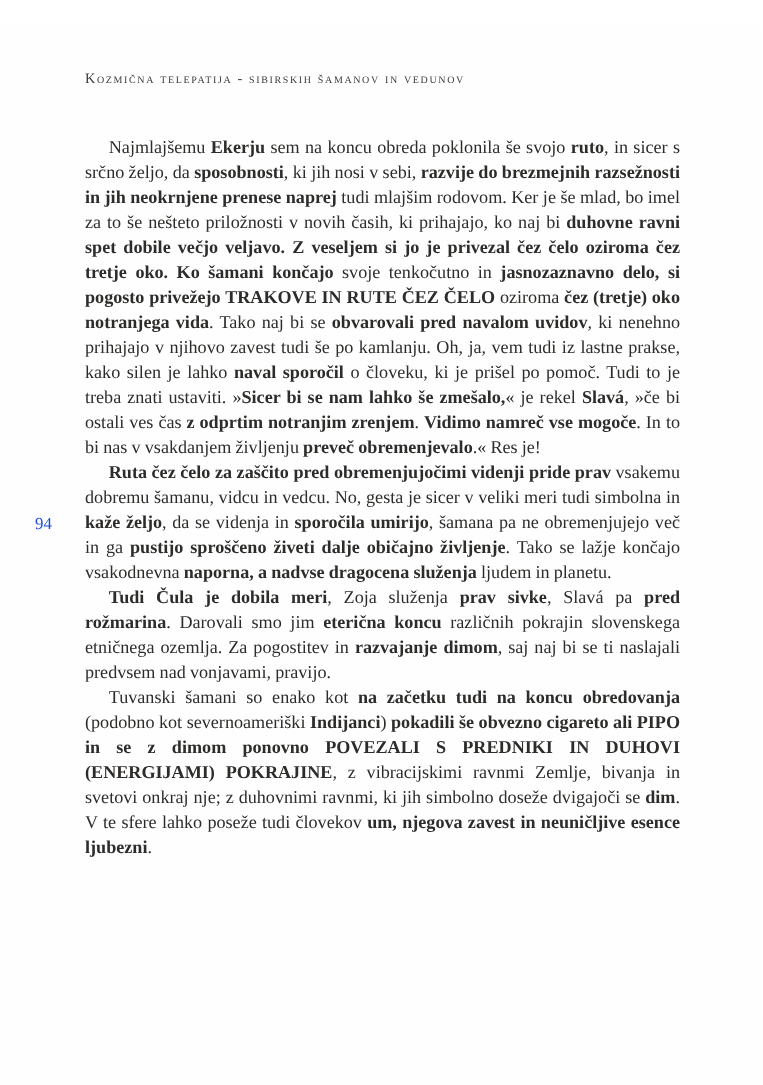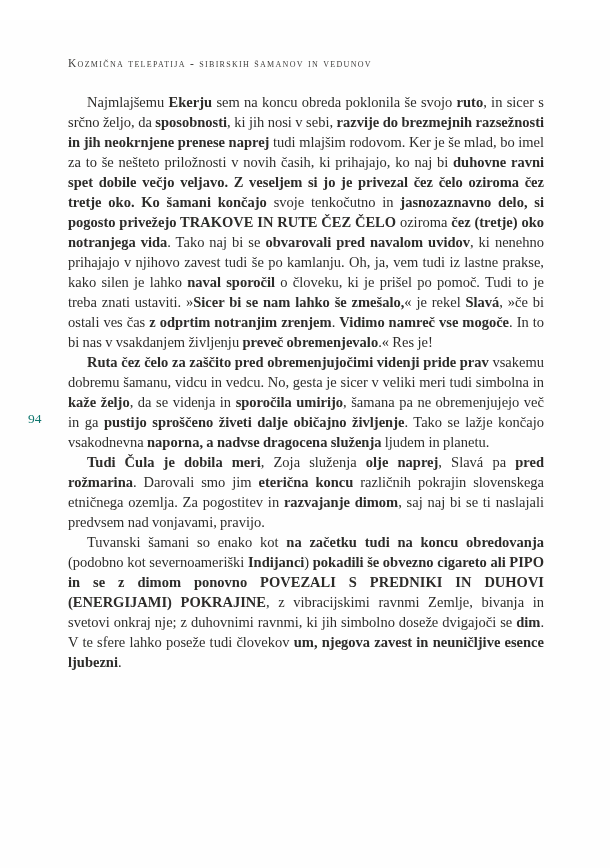--- a/index.html
+++ b/index.html
@@ -25,26 +25,26 @@
     font-variant: small-caps;
     letter-spacing: 1.3px;
     color: #3d3c3a;
     white-space: nowrap;
   }
   .page-number {
     position: absolute;
     left: 28px;
     top: 391px;
     font-size: 13.5px;
-    color: #0f766e;
+    color: #1d4ed8;
   }
   .body-text {
     position: absolute;
     left: 68px;
-    top: 72px;
+    top: 88px;
     width: 476px;
     text-align: justify;
     hyphens: none;
   }
   .para {
     margin: 0;
     text-indent: 19px;
     font-size: 14.5px;
     line-height: 20px;
     word-spacing: -0.3px;
@@ -57,16 +57,16 @@
 <body>
 
 <div class="page">
   <header class="running-header">Kozmična telepatija - sibirskih šamanov in vedunov</header>
 
   <div class="page-number">94</div>
 
   <main class="body-text" id="bodyText">
       <p class="para"><span>Najmlajšemu </span><b>Ekerju</b><span> sem na koncu obreda poklonila še svojo </span><b>ruto</b><span>, in sicer s srčno željo, da </span><b>sposobnosti</b><span>, ki jih nosi v sebi, </span><b>razvije do brezmejnih razsežnosti in jih neokrnjene prenese naprej</b><span> tudi mlajšim rodovom. Ker je še mlad, bo imel za to še nešteto priložnosti v novih časih, ki prihajajo, ko naj bi </span><b>duhovne ravni spet dobile večjo veljavo. Z veseljem si jo je privezal čez čelo oziroma čez tretje oko. Ko šamani končajo</b><span> svoje tenkočutno in </span><b>jasnozaznavno delo, si pogosto privežejo TRAKOVE IN RUTE ČEZ ČELO</b><span> oziroma </span><b>čez (tretje) oko notranjega vida</b><span>. Tako naj bi se </span><b>obvarovali pred navalom uvidov</b><span>, ki nenehno prihajajo v njihovo zavest tudi še po kamlanju. Oh, ja, vem tudi iz lastne prakse, kako silen je lahko </span><b>naval sporočil</b><span> o človeku, ki je prišel po pomoč. Tudi to je treba znati ustaviti. »</span><b>Sicer bi se nam lahko še zmešalo,</b><span>« je rekel </span><b>Slavá</b><span>, »če bi ostali ves čas </span><b>z odprtim notranjim zrenjem</b><span>. </span><b>Vidimo namreč vse mogoče</b><span>. In to bi nas v vsakdanjem življenju </span><b>preveč obremenjevalo</b><span>.« Res je!</span></p>
       <p class="para"><b>Ruta čez čelo za zaščito pred obremenjujočimi videnji pride prav</b><span> vsakemu dobremu šamanu, vidcu in vedcu. No, gesta je sicer v veliki meri tudi simbolna in </span><b>kaže željo</b><span>, da se videnja in </span><b>sporočila umirijo</b><span>, šamana pa ne obremenjujejo več in ga </span><b>pustijo sproščeno živeti dalje običajno življenje</b><span>. Tako se lažje končajo vsakodnevna </span><b>naporna, a nadvse dragocena služenja</b><span> ljudem in planetu.</span></p>
-      <p class="para"><b>Tudi Čula je dobila meri</b><span>, Zoja služenja </span><b>olje naprej</b><span>, Slavá pa </span><b>pred rožmarina</b><span>. Darovali smo jim </span><b>eterična koncu</b><span> različnih pokrajin slovenskega etničnega ozemlja. Za pogostitev in </span><b>razvajanje dimom</b><span>, saj naj bi se ti naslajali predvsem nad vonjavami, pravijo.</span></p>
+      <p class="para"><b>Tudi Čula je dobila meri</b><span>, Zoja služenja </span><b>prav sivke</b><span>, Slavá pa </span><b>pred rožmarina</b><span>. Darovali smo jim </span><b>eterična koncu</b><span> različnih pokrajin slovenskega etničnega ozemlja. Za pogostitev in </span><b>razvajanje dimom</b><span>, saj naj bi se ti naslajali predvsem nad vonjavami, pravijo.</span></p>
       <p class="para"><span>Tuvanski šamani so enako kot </span><b>na začetku tudi na koncu obredovanja</b><span> (podobno kot severnoameriški </span><b>Indijanci</b><span>) </span><b>pokadili še obvezno cigareto ali PIPO in se z dimom ponovno POVEZALI S PREDNIKI IN DUHOVI (ENERGIJAMI) POKRAJINE</b><span>, z vibracijskimi ravnmi Zemlje, bivanja in svetovi onkraj nje; z duhovnimi ravnmi, ki jih simbolno doseže dvigajoči se </span><b>dim</b><span>. V te sfere lahko poseže tudi človekov </span><b>um, njegova zavest in neuničljive esence ljubezni</b><span>.</span></p>
     </main>
 </div>
 
 </body></html>

